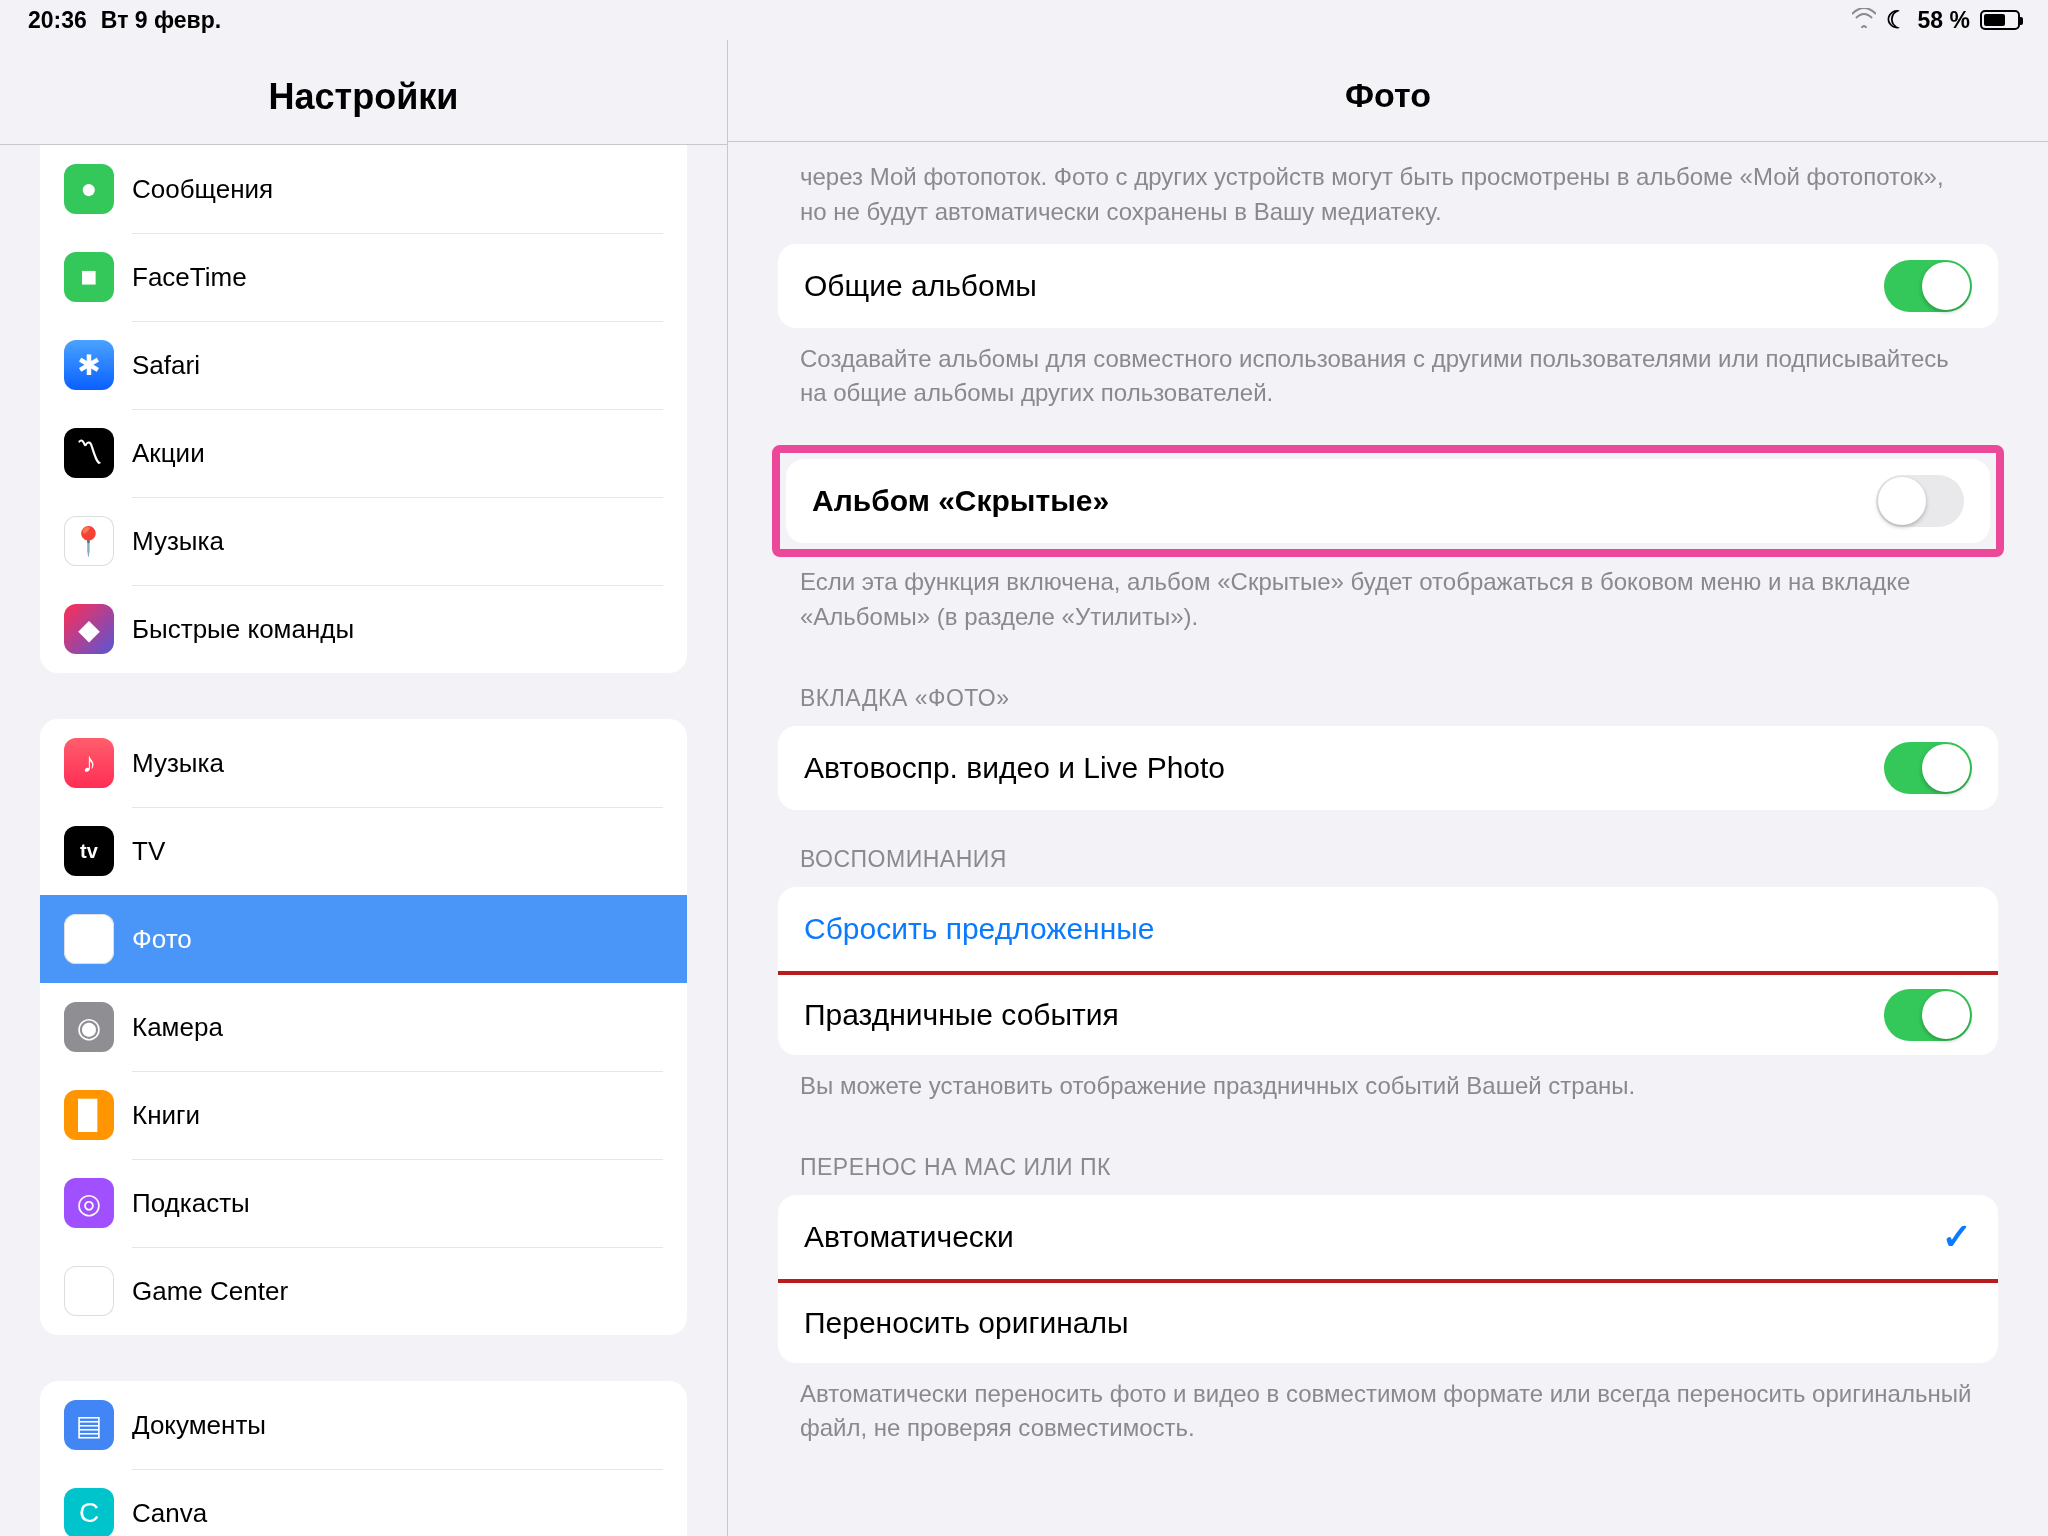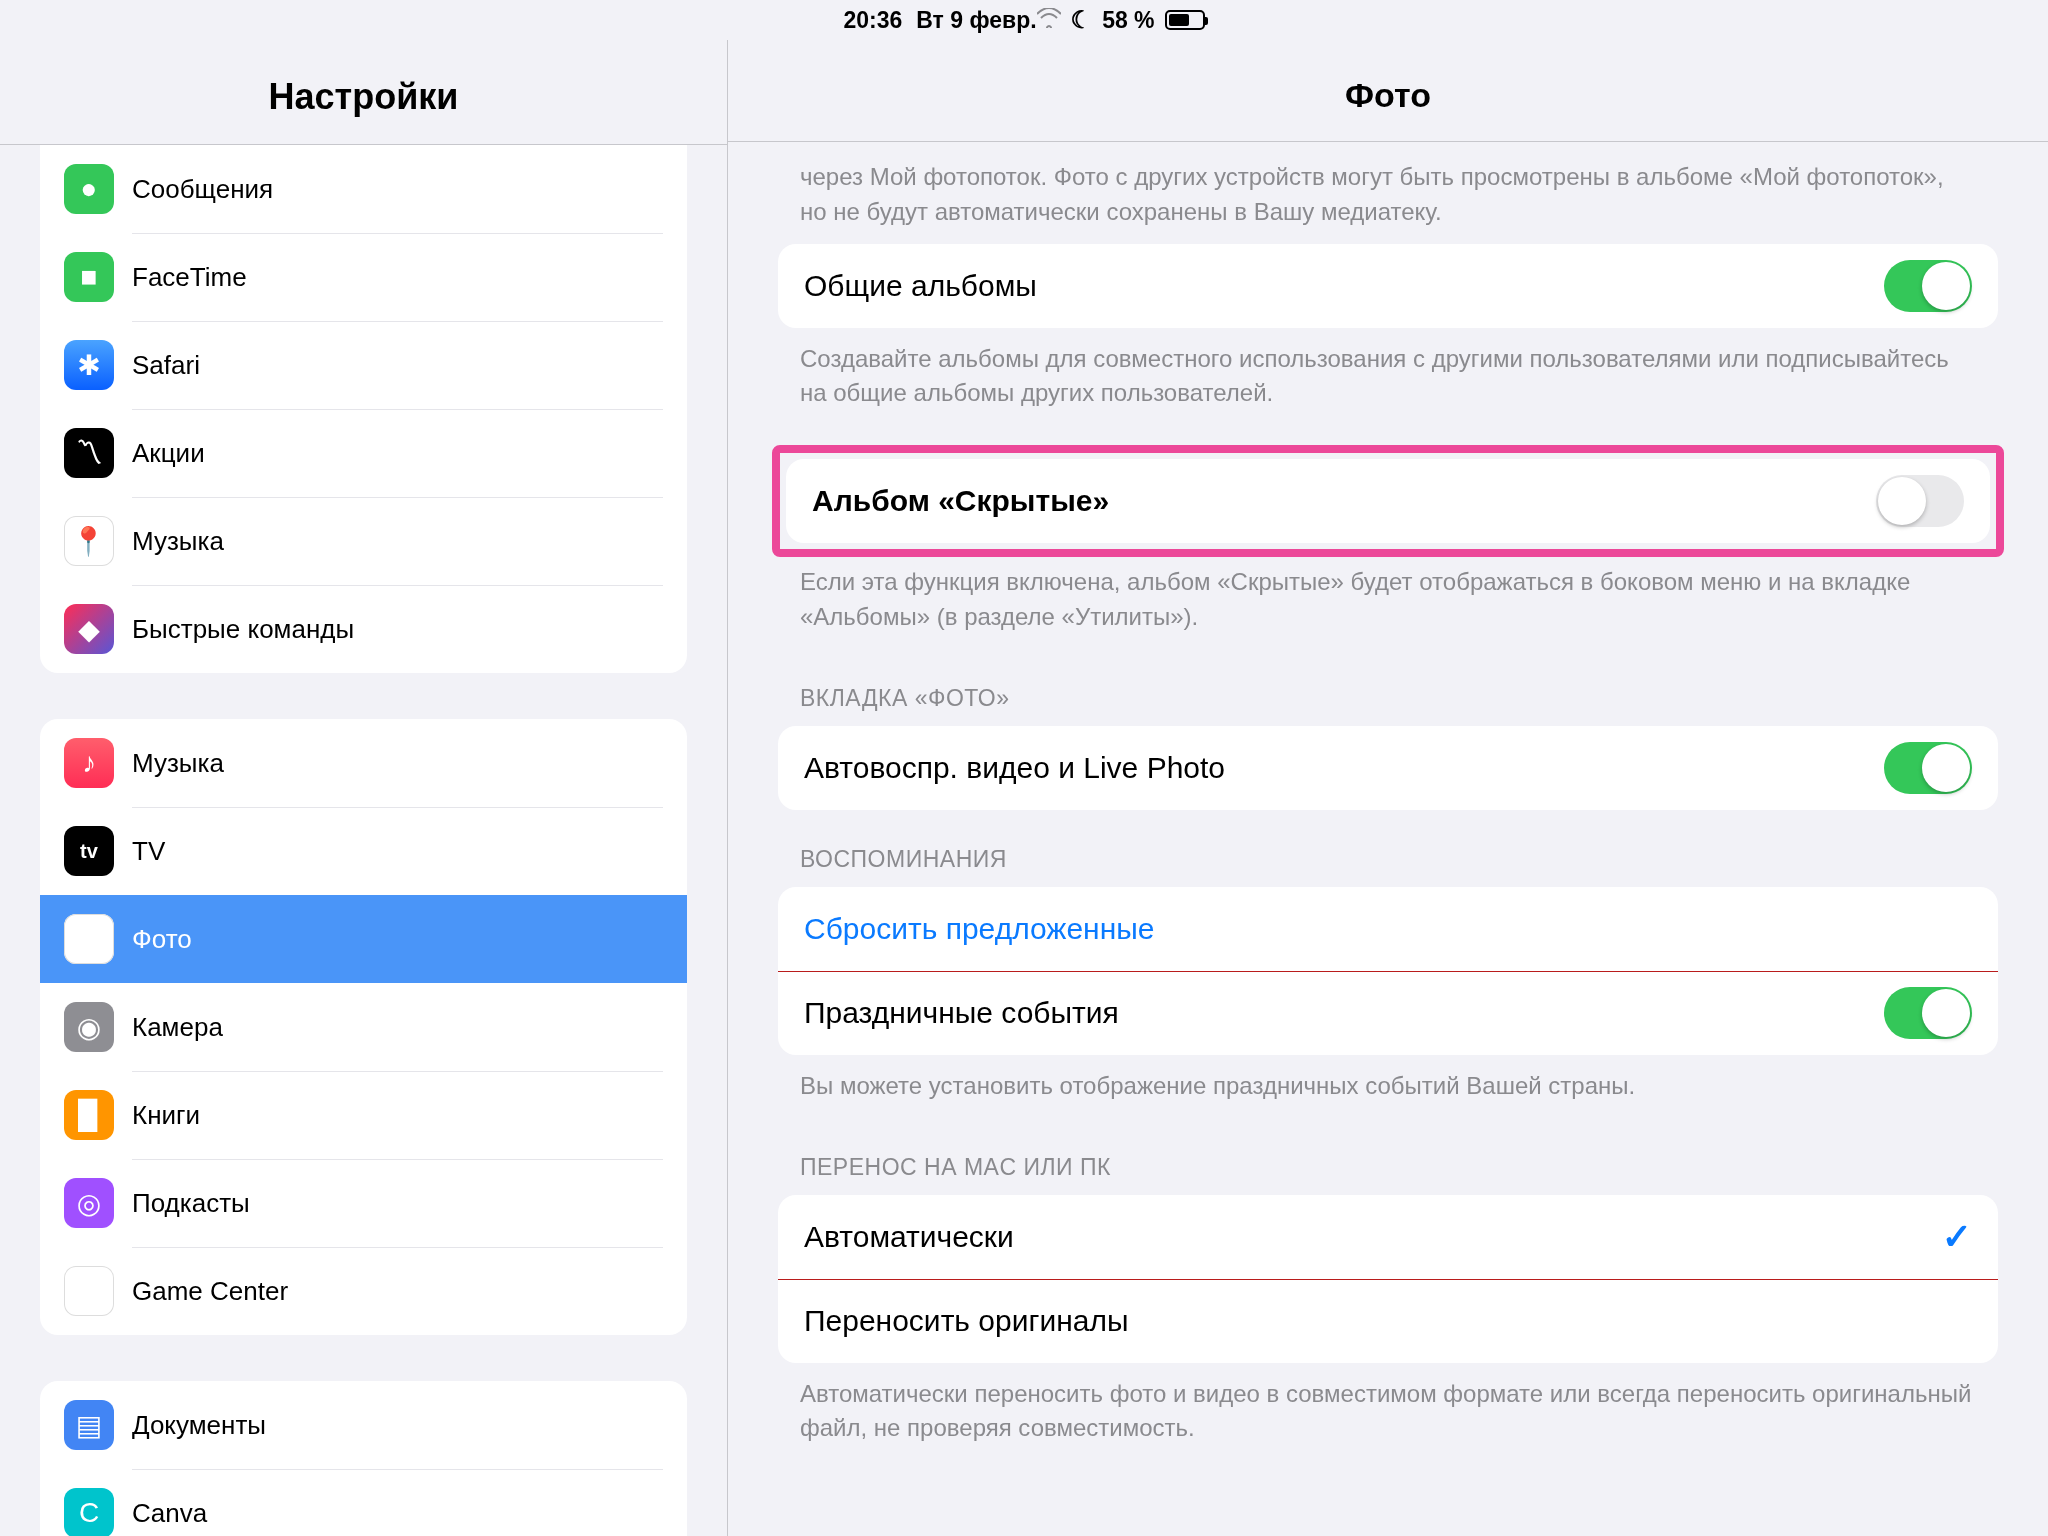--- a/index.html
+++ b/index.html
@@ -1,17 +1,17 @@
 <!DOCTYPE html>
 <html><head>
 <meta charset="utf-8">
 <style>
 * { margin: 0; padding: 0; box-sizing: border-box; font-family: -apple-system, "Helvetica Neue", Arial, sans-serif; -webkit-font-smoothing: antialiased; }
 html, body { width: 2048px; height: 1536px; background: #f2f2f7; overflow: hidden; }
-.statusbar { position: absolute; top: 0; left: 0; right: 0; height: 40px; display: flex; align-items: center; justify-content: center; padding: 0 28px; font-size: 23px; font-weight: 600; color: #000; z-index: 10; }
+.statusbar { position: absolute; top: 0; left: 0; right: 0; height: 40px; display: flex; align-items: center; justify-content: space-between; padding: 0 28px; font-size: 23px; font-weight: 600; color: #000; z-index: 10; }
 .statusbar .left { display: flex; gap: 14px; }
 .statusbar .right { display: flex; align-items: center; gap: 10px; }
 .battery-shell { width: 40px; height: 20px; border: 2px solid #000; border-radius: 5px; position: relative; display: inline-block; }
 .battery-shell::after { content: ""; position: absolute; right: -5px; top: 5px; width: 3px; height: 8px; background: #000; border-radius: 0 2px 2px 0; }
 .battery-fill { position: absolute; left: 2px; top: 2px; bottom: 2px; width: 58%; background: #000; border-radius: 2px; }
 
 .columns { position: absolute; top: 40px; left: 0; right: 0; bottom: 0; display: flex; }
 .sidebar { width: 728px; border-right: 1px solid #c7c7cc; display: flex; flex-direction: column; background: #f2f2f7; }
 .sidebar-title { text-align: center; font-size: 36px; font-weight: 700; padding: 36px 0 26px; border-bottom: 1px solid #c7c7cc; }
 .sidebar-scroll { flex: 1; overflow: hidden; padding: 0 40px; }
@@ -27,21 +27,21 @@
 .row.selected .row-inner, .row.selected + .row .row-inner { border-top-color: transparent; }
 .app-icon { width: 50px; height: 50px; border-radius: 12px; flex: none; display: flex; align-items: center; justify-content: center; font-size: 28px; color: #fff; }
 
 .detail { flex: 1; display: flex; flex-direction: column; }
 .detail-title { text-align: center; font-size: 34px; font-weight: 700; padding: 36px 0 26px; border-bottom: 1px solid #c7c7cc; }
 .detail-scroll { flex: 1; overflow: hidden; padding: 0 50px; }
 .footnote { font-size: 24px; color: #8a8a8e; line-height: 1.45; padding: 14px 22px; }
 .header-note { font-size: 23px; color: #8a8a8e; letter-spacing: 0.5px; padding: 36px 22px 14px; text-transform: uppercase; }
 .dgroup { background: #fff; border-radius: 18px; overflow: hidden; }
 .drow { display: flex; align-items: center; min-height: 84px; padding: 0 26px; }
-.drow + .drow { border-top: 1px solid #b91c1c; }
+.drow + .drow { border-top: 4px solid #b91c1c; }
 .drow-label { font-size: 30px; color: #000; flex: 1; }
 .drow-label.link { color: #0a7aff; }
 
 .toggle { width: 88px; height: 52px; border-radius: 26px; position: relative; flex: none; }
 .toggle.on { background: #34c759; }
 .toggle.off { background: #e9e9eb; }
 .knob { width: 48px; height: 48px; background: #fff; border-radius: 50%; position: absolute; top: 2px; box-shadow: 0 2px 4px rgba(0,0,0,0.25); }
 .toggle.on .knob { right: 2px; }
 .toggle.off .knob { left: 2px; }
 

